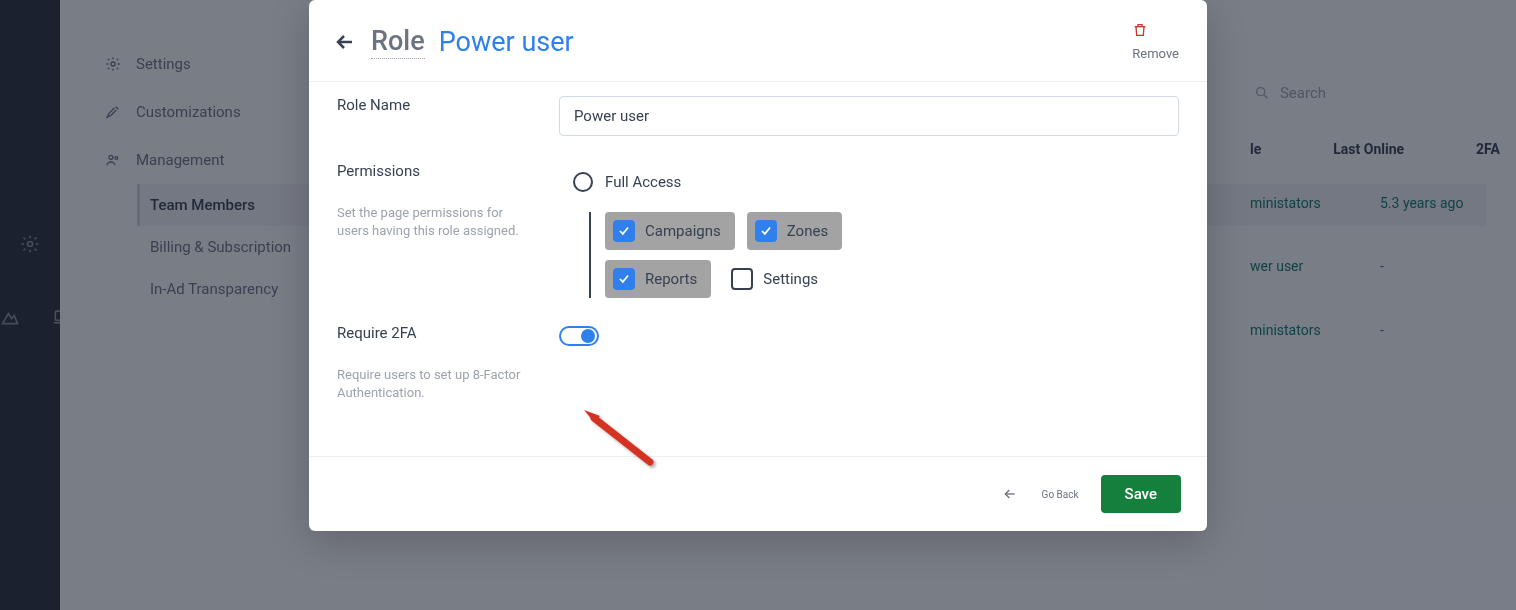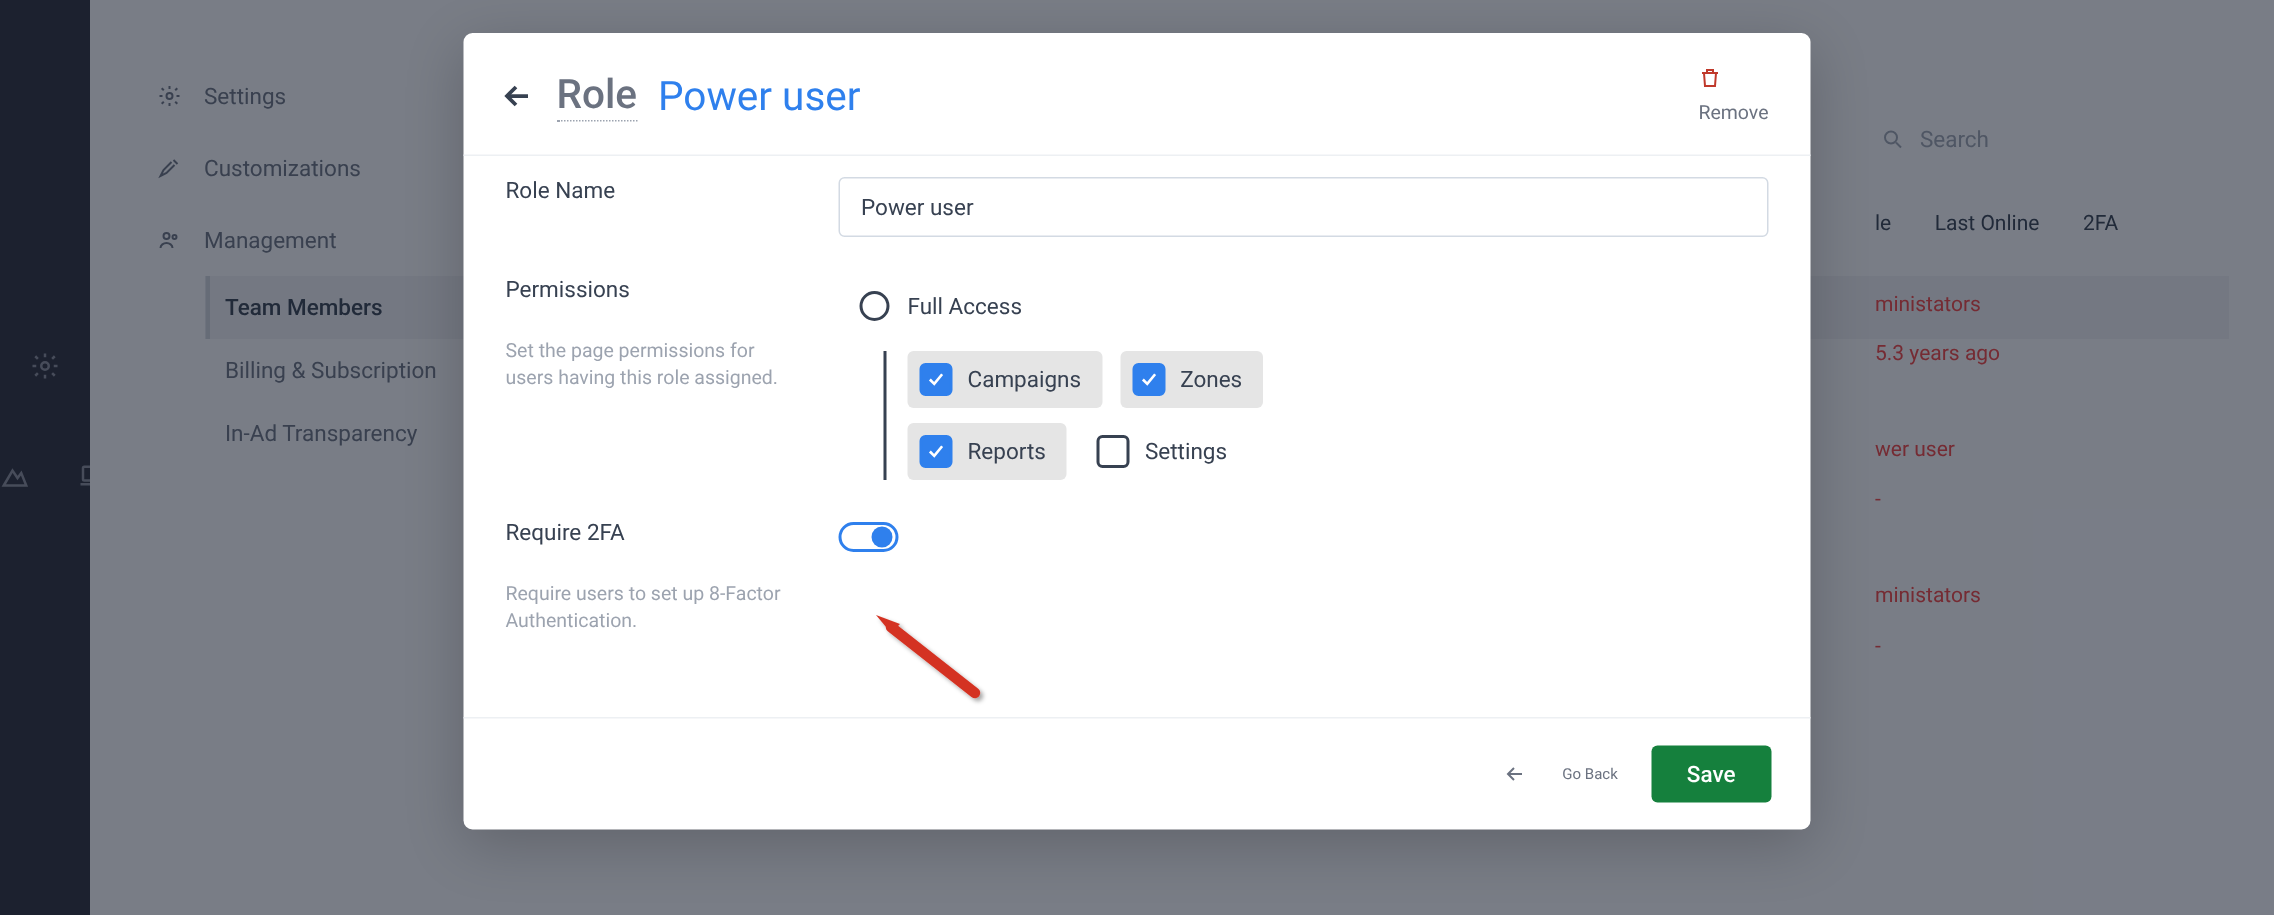--- a/index.html
+++ b/index.html
@@ -15,26 +15,26 @@
     .nav { position: absolute; left: 60px; top: 0; width: 1456px; height: 100%; background: #f8f9fb; padding-top: 40px; }
     .nav-section { padding: 0 30px; }
     .nav-item { display:flex; align-items:center; gap: 14px; padding: 15px 14px; color: #6b7280; font-size: 15px; cursor: pointer;}
     .nav-item .ico { width: 18px; display:inline-flex; justify-content:center;}
     .nav-sub { padding-left: 50px; }
     .nav-sub-item { padding: 12px 10px; color: #6b7280; font-size: 15px; cursor: pointer; }
     .nav-sub-item.active { background: #edeef2; color: #374151; font-weight:500; border-left: 3px solid #cfd2da; margin-left:-3px;}
     
     
     .bg-table { position:absolute; left: 1190px; top: 140px; font-size:14px; color:#6b7280; line-height: 1.4;}
-    .bg-table .hdr { display:flex; gap: 29px; font-weight:400; color:#374151; margin-bottom:34px;}
-    .bg-row { display:flex; gap: 14px; margin-bottom: 44px; color:#ef4444;flex-direction:column;}
+    .bg-table .hdr { display:flex; gap: 72px; font-weight:700; color:#374151; margin-bottom:34px;}
+    .bg-row { display:flex; gap: 30px; margin-bottom: 44px; color:#0f766e;}
     .bg-search { position:absolute; right: 190px; top: 84px; display:flex; align-items:center; gap:10px; color:#9ca3af; font-size:15px;}
     
     
-    .overlay { position:absolute; inset:0; background: rgba(17,24,39,0.55); display:flex; align-items:flex-start; justify-content:center; padding-top: 22px;}
+    .overlay { position:absolute; inset:0; background: rgba(17,24,39,0.55); display:flex; align-items:flex-start; justify-content:center; }
     
     
     .modal { width: 898px; background:#fff; border-radius: 6px; box-shadow: 0 10px 40px rgba(0,0,0,0.2); padding-bottom: 0;}
     .modal-header { display:flex; align-items:center; padding: 22px 28px 20px 22px; border-bottom: 1px solid #edf0f3;}
     .back-arrow { width:28px; height:28px; display:inline-flex; align-items:center; justify-content:center; cursor:pointer; margin-right: 12px;}
     .crumb { font-size: 27px; font-weight:500; color:#6b7280; border-bottom: 1px dotted #9ca3af; padding-bottom:1px;}
     .crumb-name { font-size: 27px; font-weight:400; color:#2f80ed; margin-left: 14px;}
     .remove { margin-left:auto; cursor:pointer; color:#6b7280; font-size:13px;}
     .remove .trash { color:#c0392b; font-size:16px; margin-bottom:4px;}
     
@@ -48,21 +48,21 @@
     
     .radio-row { display:flex; align-items:center; gap: 12px; padding: 10px 14px; border-radius:4px; cursor:pointer;}
     .radio-row.selected { background:#eaf1fd; }
     .radio-circ { width:20px; height:20px; border:2px solid #374151; border-radius:50%; display:inline-flex; align-items:center; justify-content:center;}
     .radio-row.selected .radio-circ { border-color:#2f80ed;}
     .radio-dot { width:10px; height:10px; border-radius:50%; background:#2f80ed;}
     .radio-label { font-size:15px; color:#374151;}
     
     .perm-grid { margin-left: 30px; border-left: 2px solid #374151; padding-left: 14px; margin-top: 10px; display:flex; flex-wrap:wrap; gap: 10px 12px; max-width: 300px;}
     .perm-chip { display:flex; align-items:center; gap:10px; padding: 8px 14px 8px 8px; border-radius:4px; cursor:pointer;}
-    .perm-chip.on { background:#e5e5e5;text-align:right; }
+    .perm-chip.on { background:#a3a3a3;text-align:right; }
     .chk { width:22px; height:22px; border-radius:4px; border:2px solid #374151; display:inline-flex; align-items:center; justify-content:center; flex-shrink:0;}
     .perm-chip.on .chk { background:#2f80ed; border-color:#2f80ed; color:#fff;}
     .perm-chip .plabel { font-size:15px; color:#374151;}
     
     .toggle { width:40px; height:20px; border:2px solid #2f80ed; border-radius:20px; position:relative; cursor:pointer; background:#fff;}
     .toggle .knob { width:14px; height:14px; border-radius:50%; background:#2f80ed; position:absolute; right:2px; top:1px;}
     
     .modal-footer { border-top:1px solid #edf0f3; padding: 18px 26px; display:flex; justify-content:flex-end; align-items:center; gap: 22px;}
     .btn-link { display:flex; align-items:center; gap:24px; color:#6b7280; font-size:10px; cursor:pointer; background:none; border:none;}
     .btn-primary { background:#15803d; color:#fff; border:none; padding: 10px 24px; border-radius:4px; font-size:15px; font-weight:500; cursor:pointer;}

